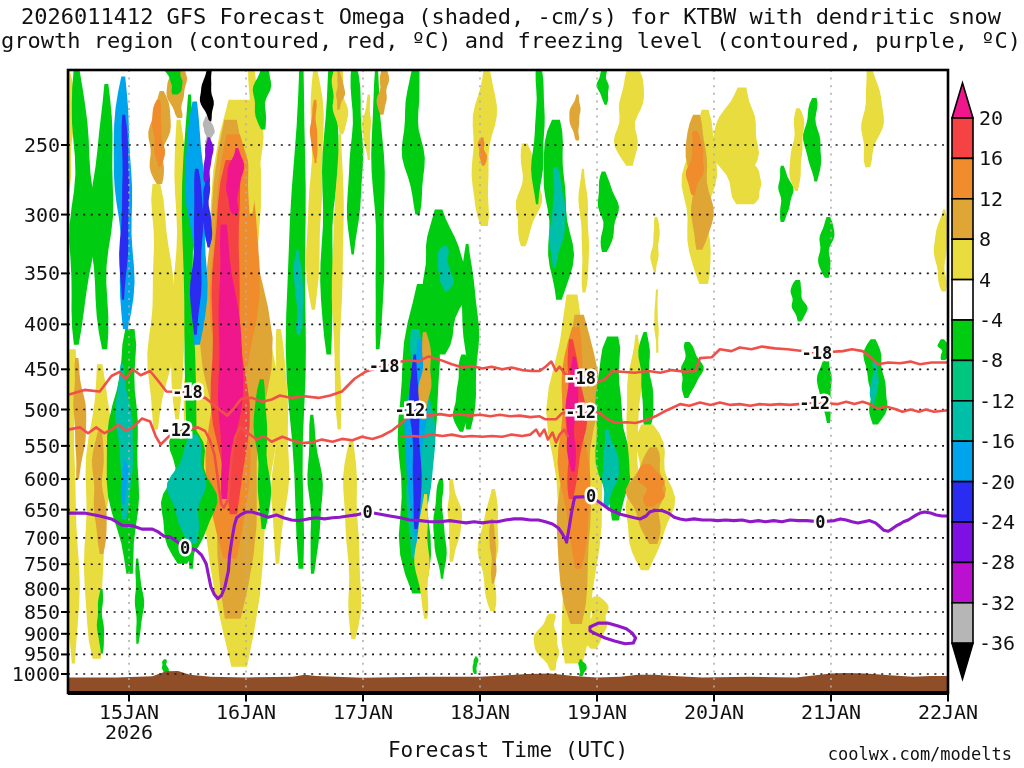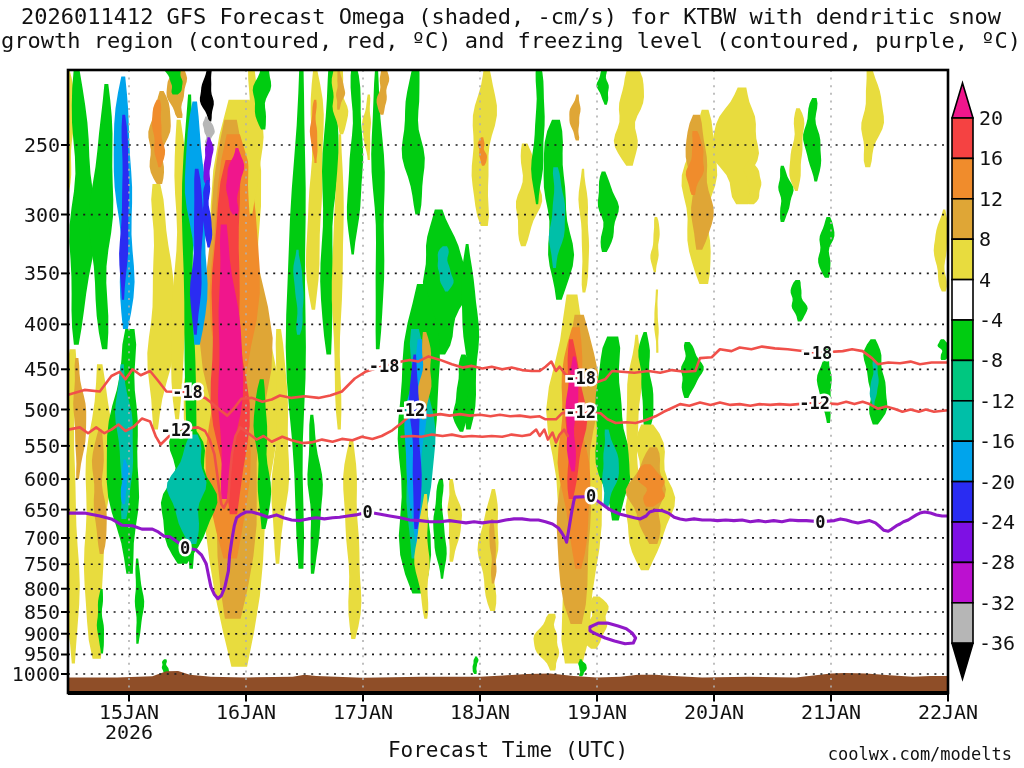--- a/index.html
+++ b/index.html
@@ -1,16 +1,16 @@
 <!DOCTYPE html>
 <html><head>
 <meta charset="utf-8">
 <style>
   html,body{margin:0;padding:0;background:#fff;}
-  #stage{position:relative;width:1024px;height:768px;background:#ffffff;overflow:hidden;border-radius:12px;}
+  #stage{position:relative;width:1024px;height:768px;background:#ffffff;overflow:hidden;}
   svg{display:block;}
   text{font-family:"DejaVu Sans Mono","Liberation Mono",monospace;fill:#111;}
   .title{font-size:22px;}
   .ticklab{font-size:20px;}
   .cbarlab{font-size:20px;}
   .xlabel{font-size:21px;}
   .clabel{font-size:17px;font-weight:bold;paint-order:stroke;stroke:#ffffff;stroke-width:5px;}
   .watermark{font-size:17px;}
 </style>
 </head>

